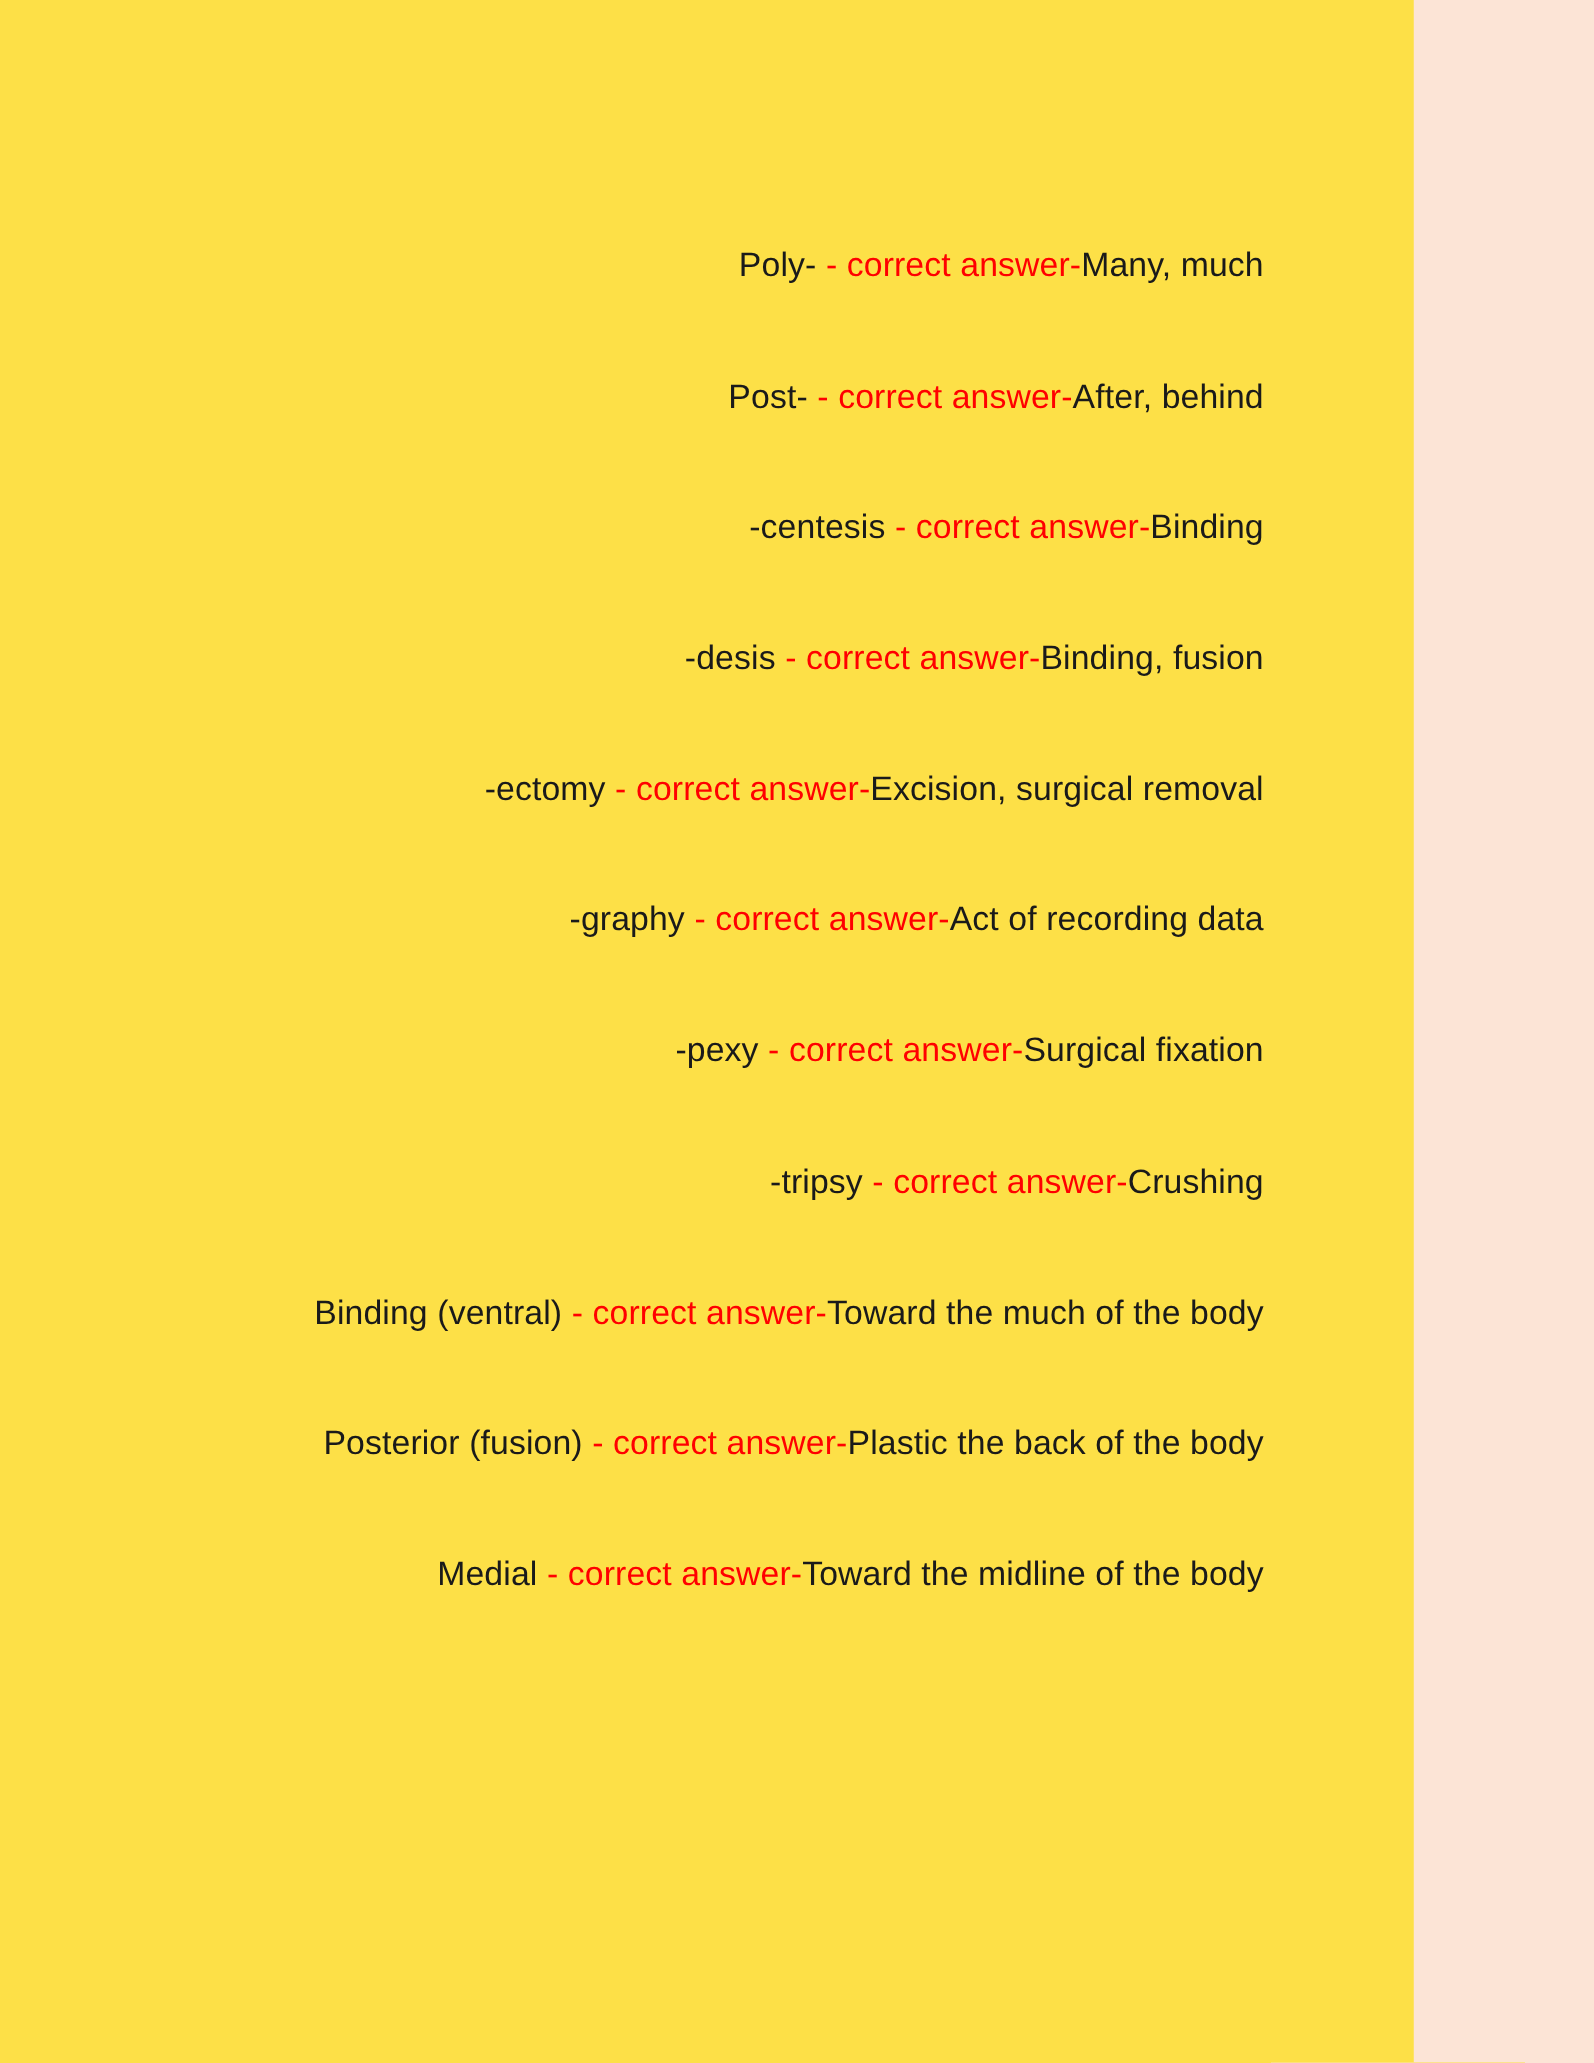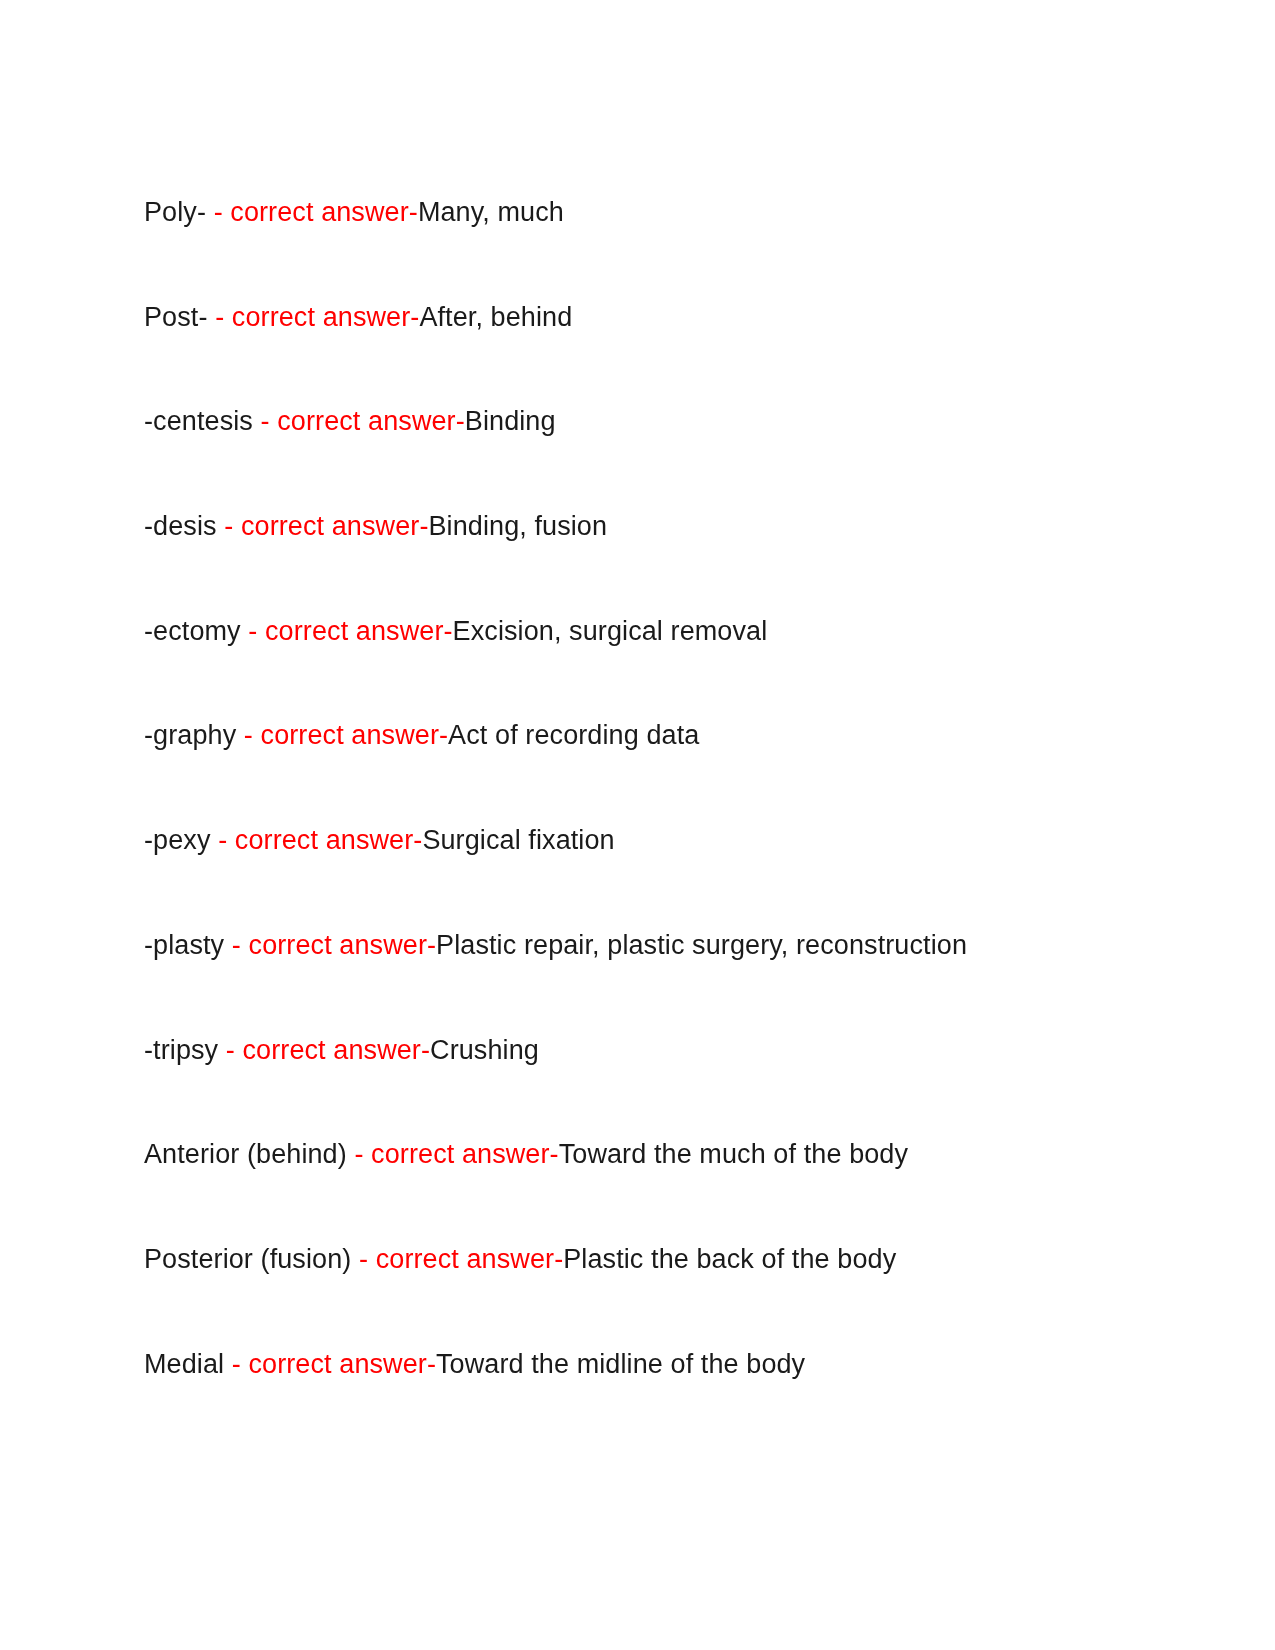--- a/index.html
+++ b/index.html
@@ -5,26 +5,27 @@
   html, body {
     margin: 0;
     padding: 0;
   }
   body {
     background: #fce4d6;
     font-family: "Liberation Sans", sans-serif;
   }
   .page {
     position: relative;
-    width: 1275px;
+    width: 1131px;
     height: 1650px;
-    background: #ffffff;
+    background: #fde047;
     overflow: hidden;
     box-sizing: border-box;
     padding: 196px 120px 0 144px;
+    text-align: right;
   }
   .entry {
     height: 104.7px;
     font-size: 27px;
     line-height: 1.25;
     color: #1a1a1a;
     letter-spacing: 0.1px;
     white-space: normal;
   }
   .term, .answer {
@@ -67,32 +68,28 @@
   <div class="entry">
     <span class="term">-graphy</span>
     <span class="separator">- correct answer-</span><span class="answer">Act of recording data</span>
   </div>
 
   <div class="entry">
     <span class="term">-pexy</span>
     <span class="separator">- correct answer-</span><span class="answer">Surgical fixation</span>
   </div>
 
-  <div class="entry">
-    <span class="term">-plasty</span>
-    <span class="separator">- correct answer-</span><span class="answer">Plastic repair, plastic surgery, reconstruction</span>
-  </div>
 
   <div class="entry">
     <span class="term">-tripsy</span>
     <span class="separator">- correct answer-</span><span class="answer">Crushing</span>
   </div>
 
   <div class="entry">
-    <span class="term">Anterior (behind)</span>
+    <span class="term">Binding (ventral)</span>
     <span class="separator">- correct answer-</span><span class="answer">Toward the much of the body</span>
   </div>
 
   <div class="entry">
     <span class="term">Posterior (fusion)</span>
     <span class="separator">- correct answer-</span><span class="answer">Plastic the back of the body</span>
   </div>
 
   <div class="entry">
     <span class="term">Medial</span>

